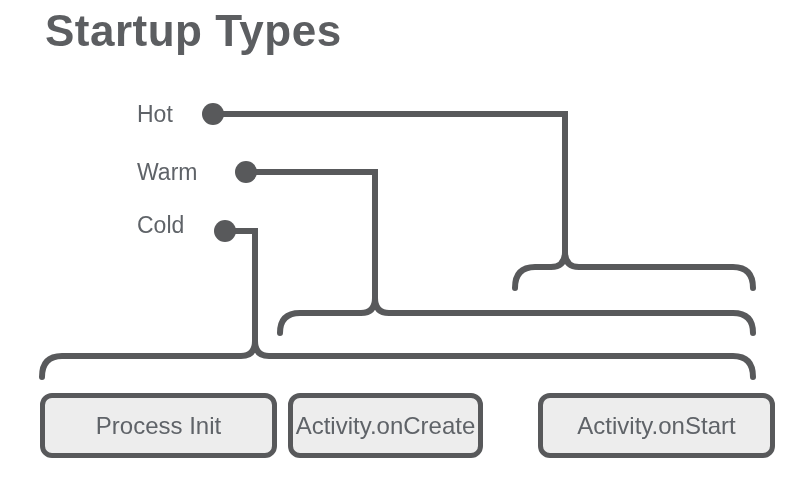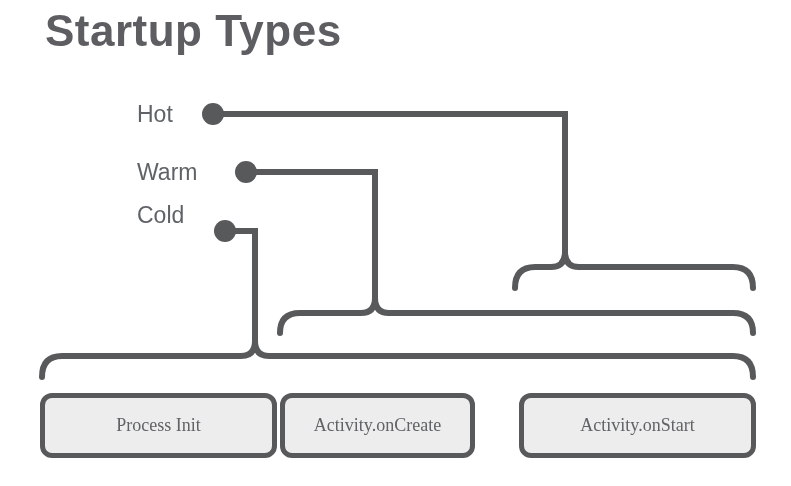--- a/index.html
+++ b/index.html
@@ -50,40 +50,39 @@
     position: absolute;
     left: 137px;
     height: 34px;
     line-height: 34px;
     font-size: 23px;
     color: var(--text, #5f6368);
     white-space: nowrap;
   }
   .type-label.hot  { top: 97px; }
   .type-label.warm { top: 155px; }
-  .type-label.cold { top: 198px; }
+  .type-label.cold { top: 208px; }
   .phase-box {
     position: absolute;
     top: 393px;
     height: 65px;
     box-sizing: border-box;
     background: var(--box-fill, #ededed);
     border: 5px solid var(--box-border, #58595b);
     border-radius: 12px;
     display: flex;
     align-items: center;
     justify-content: center;
-    font-size: 18px;
+    font-size: 24px;
     color: var(--text, #5f6368);
     white-space: nowrap;
-    font-family: Liberation Serif, serif;
   }
   .phase-box.p1 { left: 40px;  width: 237px; }
-  .phase-box.p2 { left: 280px; width: 195px; }
-  .phase-box.p3 { left: 519px; width: 237px; }
+  .phase-box.p2 { left: 288px; width: 195px; }
+  .phase-box.p3 { left: 538px; width: 237px; }
 </style>
 </head>
 <body>
 
 <div class="canvas">
 
   <div class="page-title">Startup Types</div>
 
   <svg class="diagram-svg" viewBox="0 0 791 486" xmlns="http://www.w3.org/2000/svg">
 

